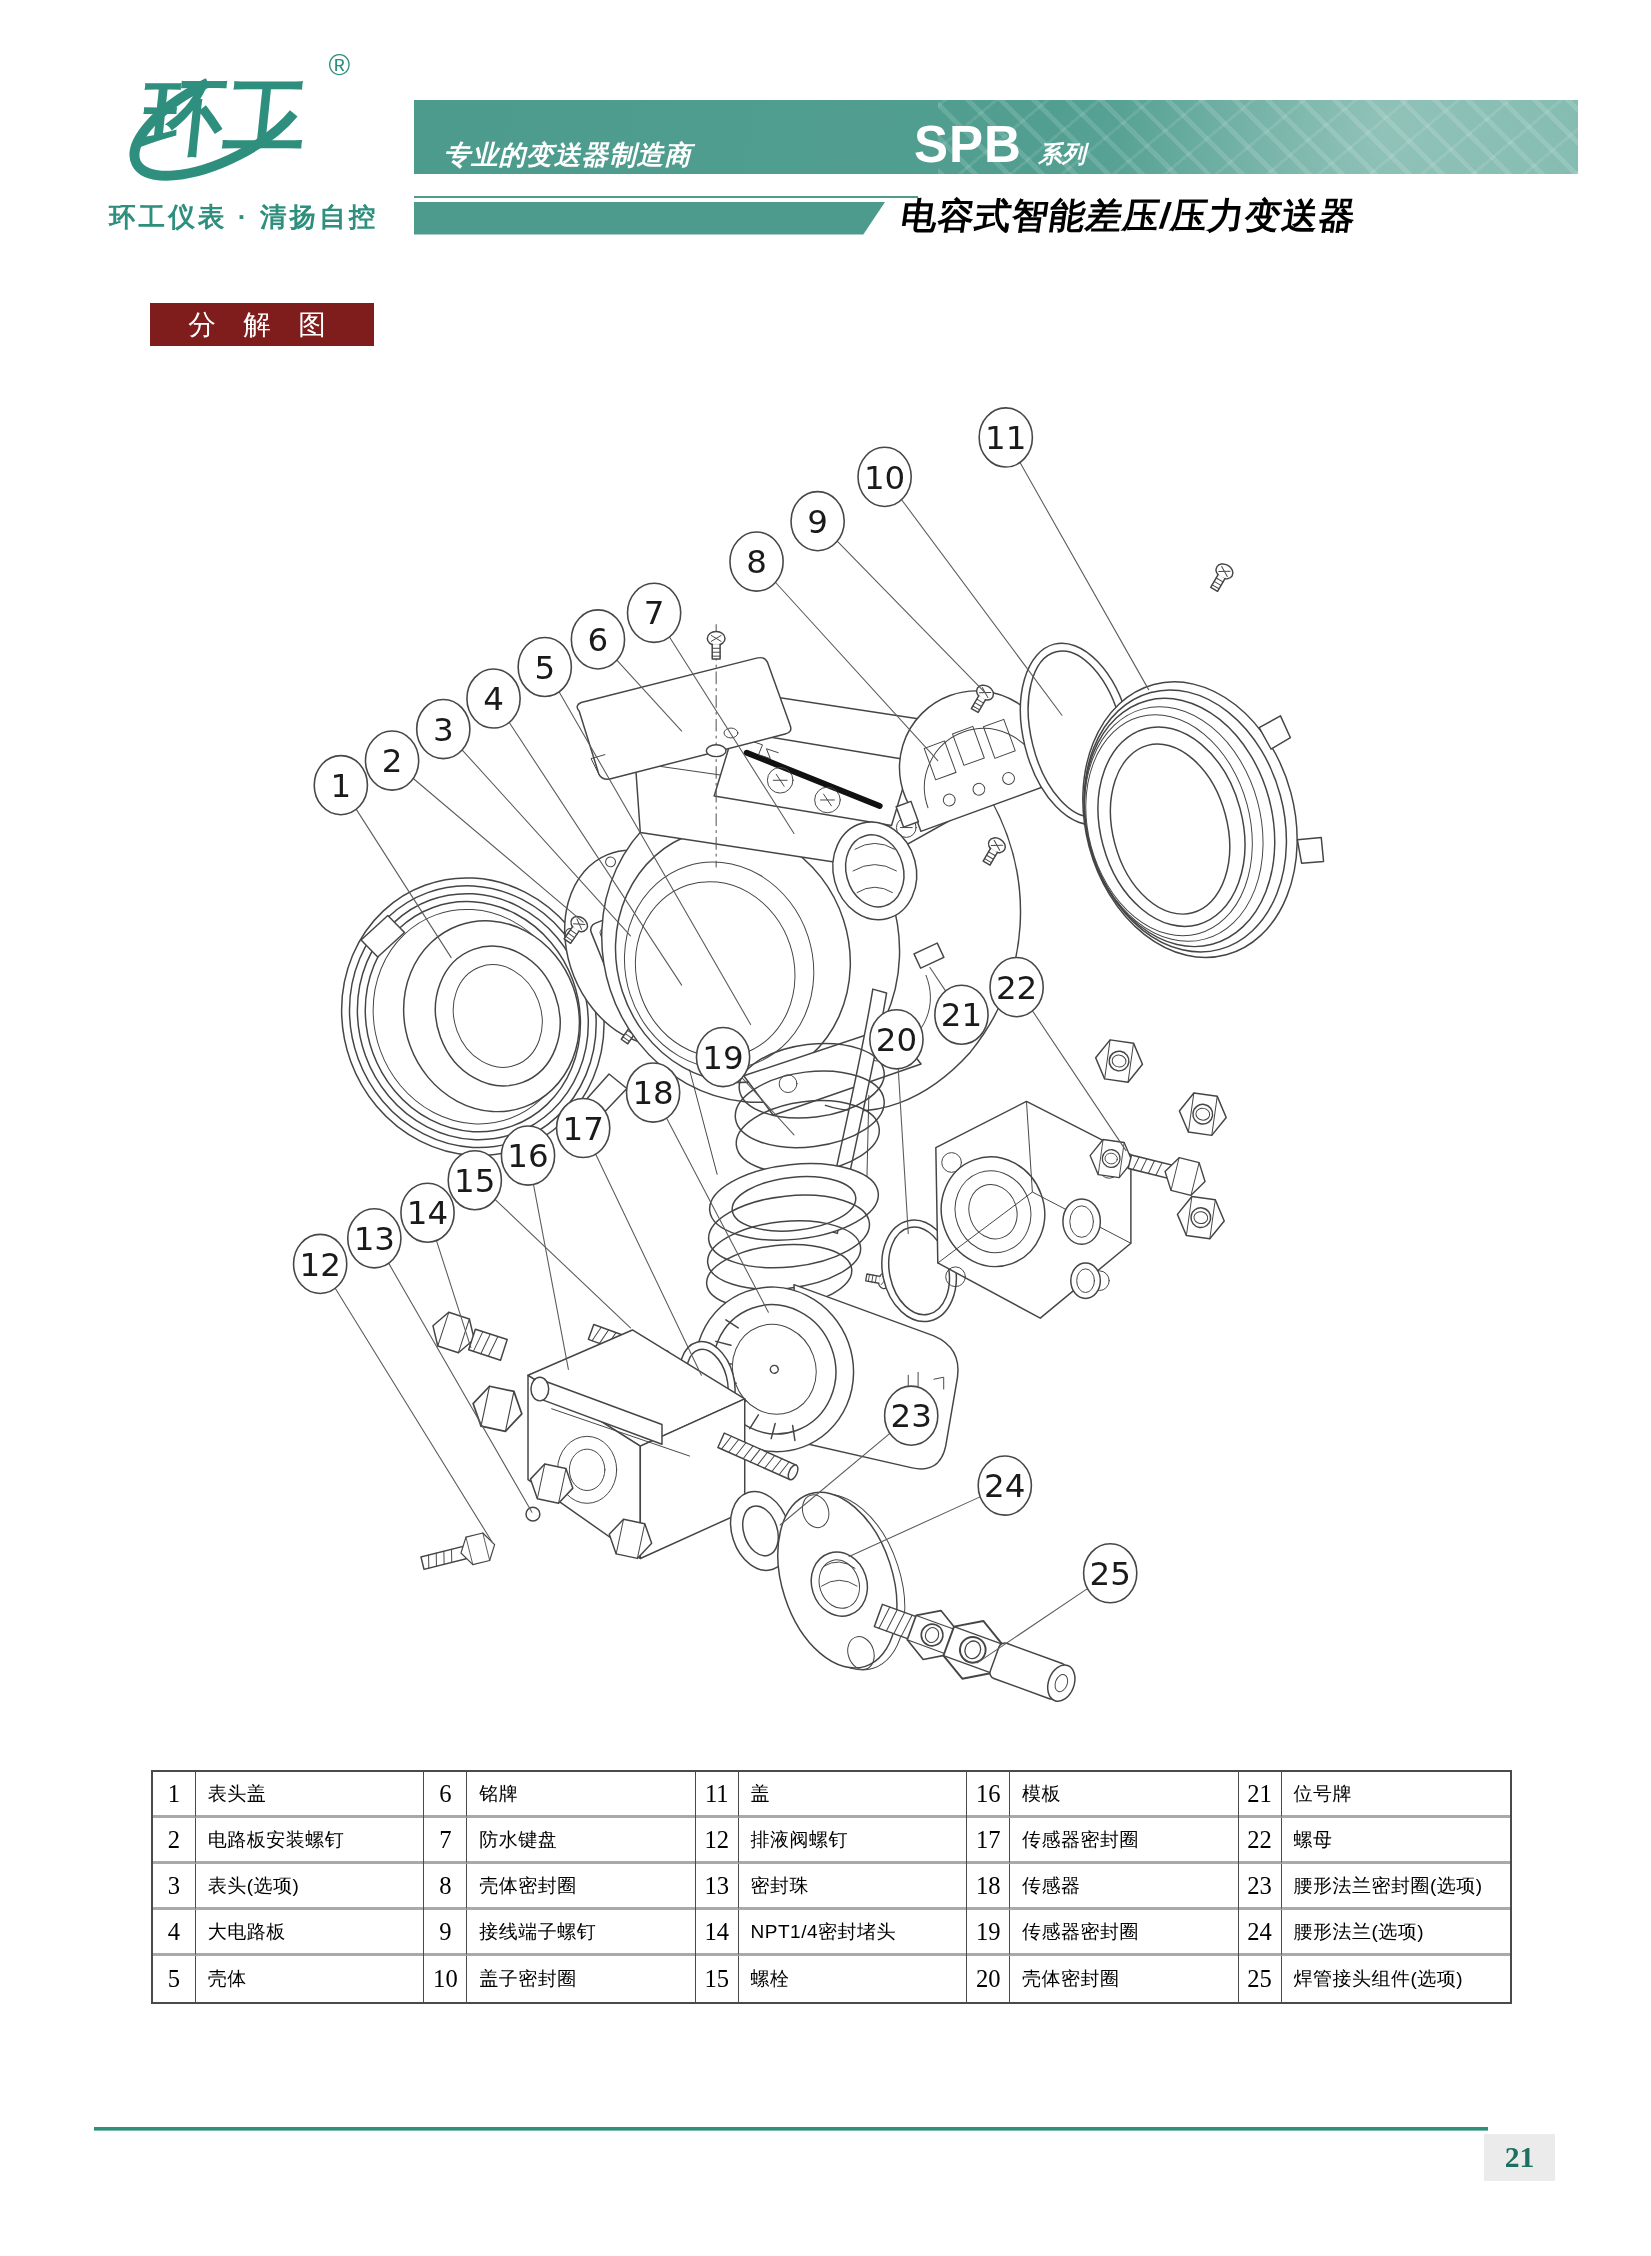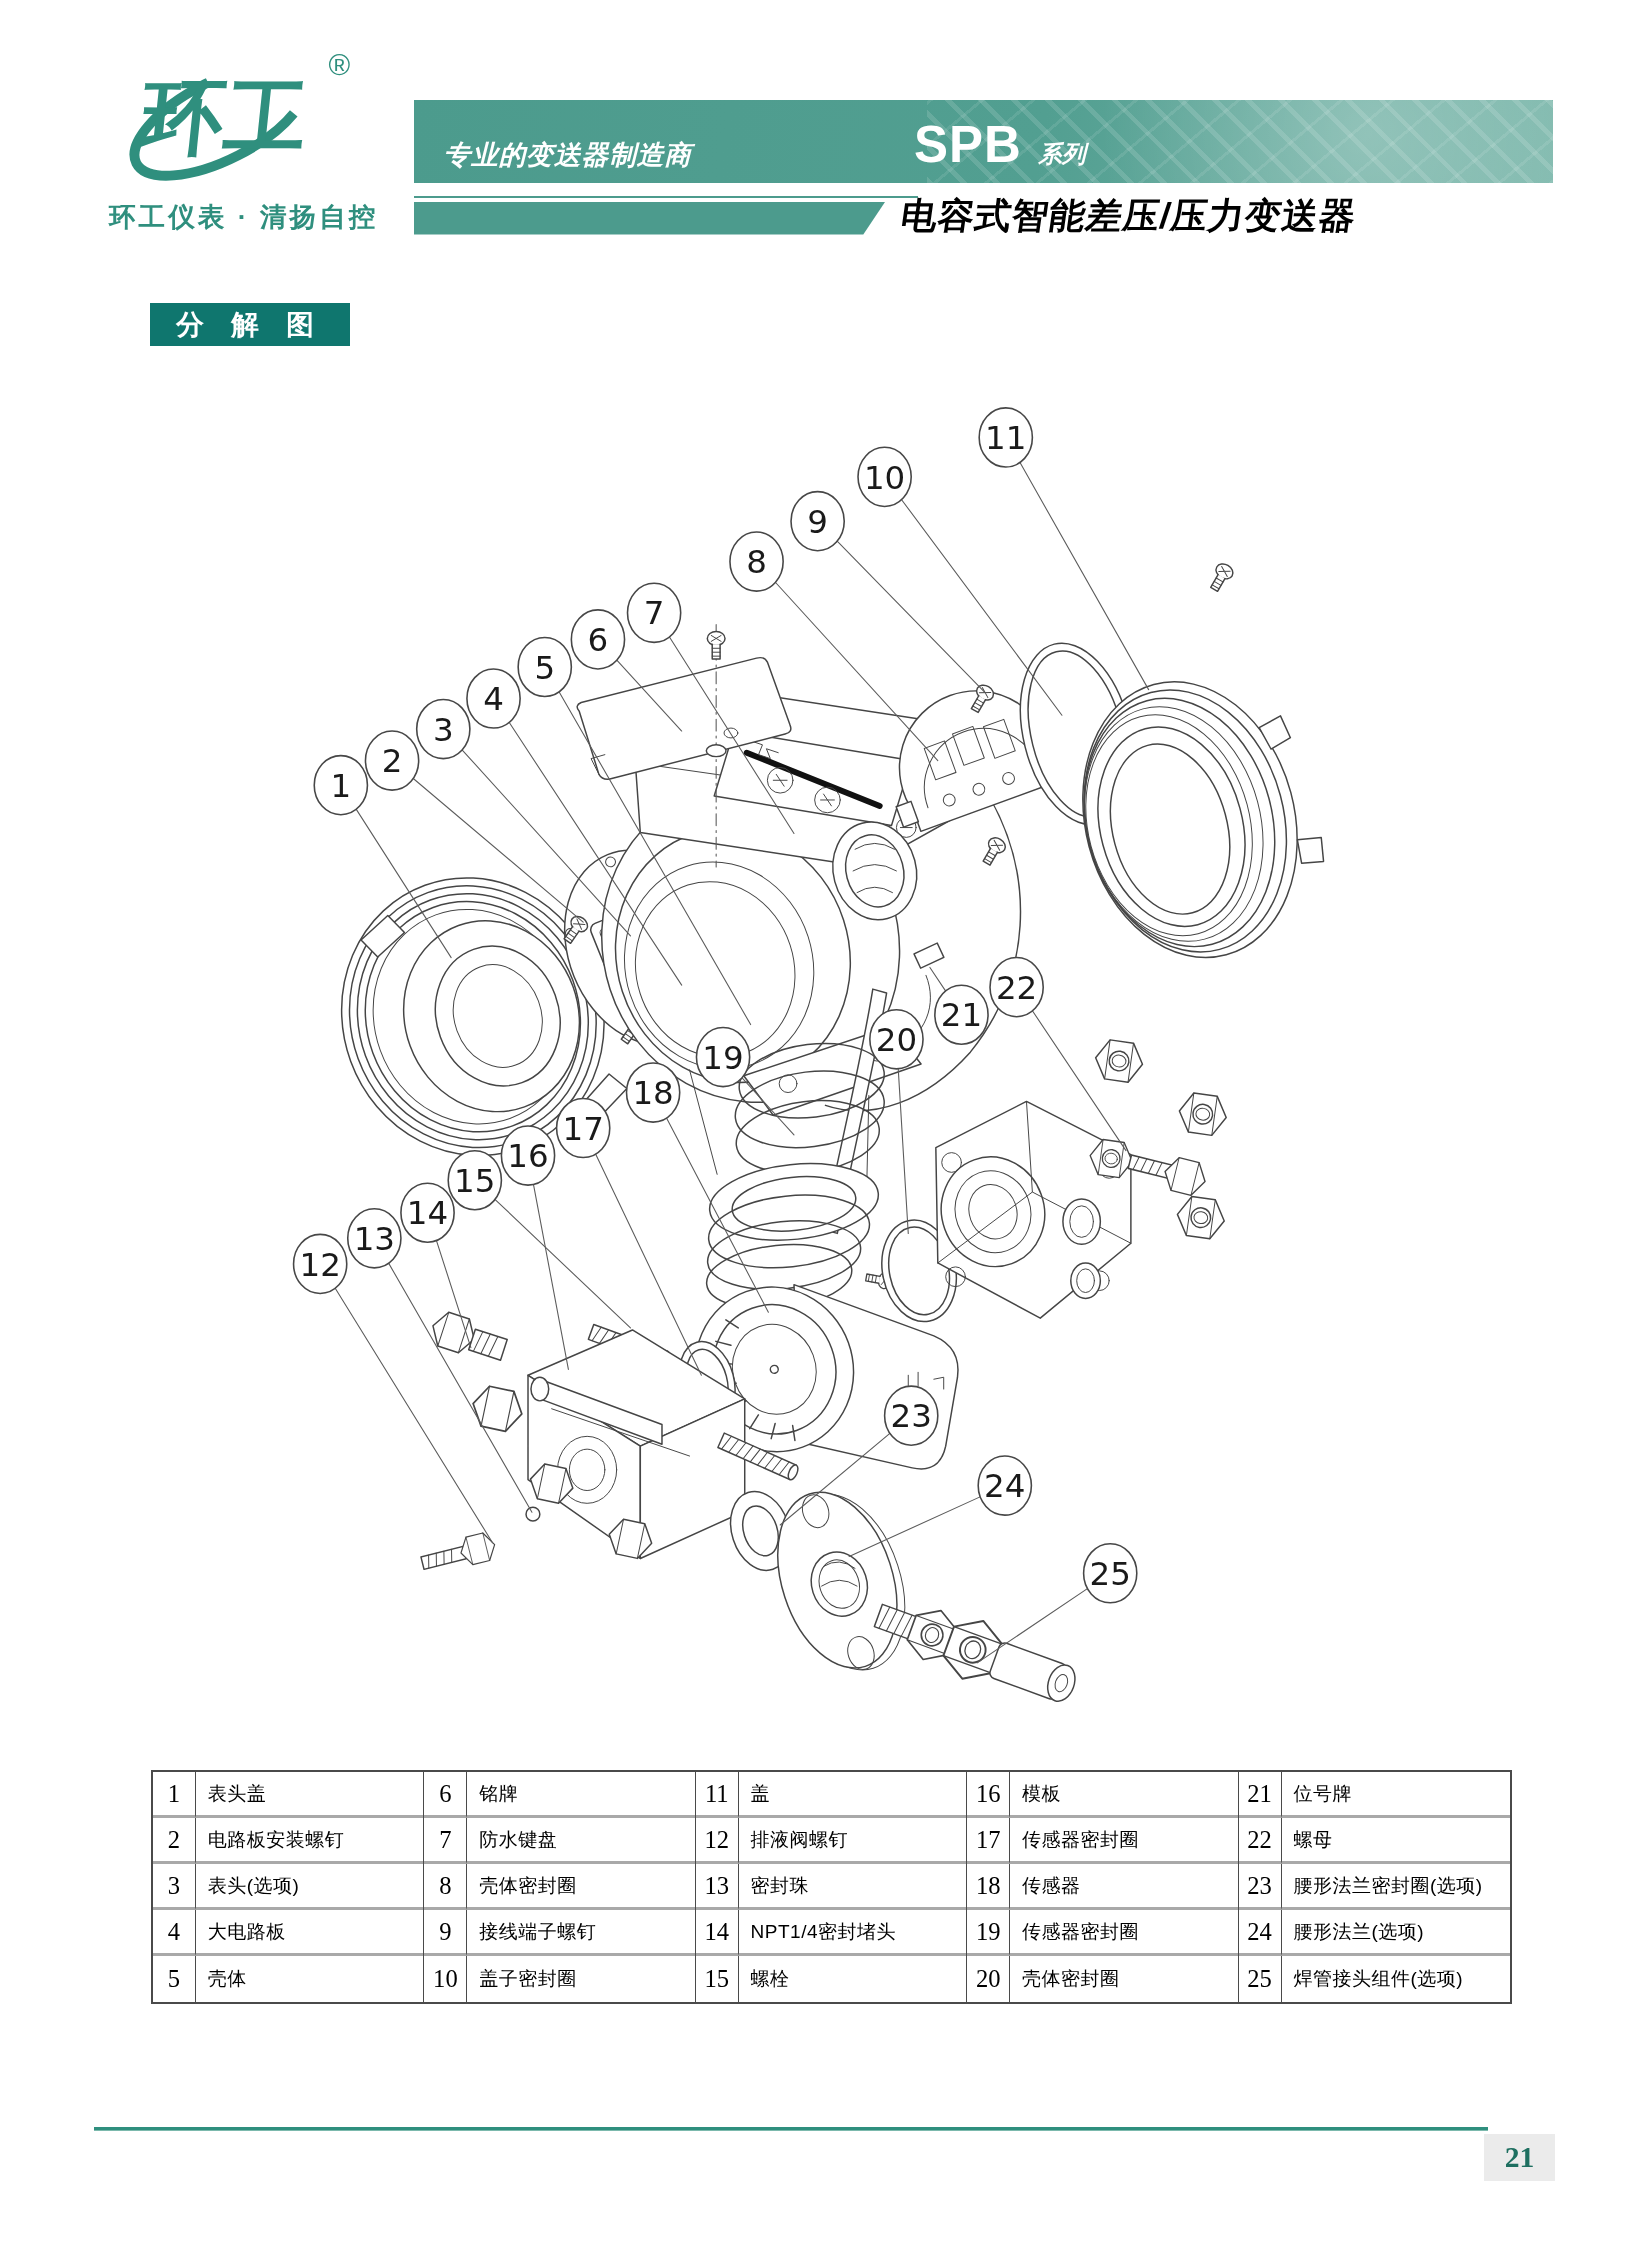--- a/index.html
+++ b/index.html
@@ -3,43 +3,43 @@
 <meta charset="utf-8">
 <style>
   html,body{margin:0;padding:0;background:#fff;}
   #page{position:relative;width:1652px;height:2257px;background:#fff;overflow:hidden;
         font-family:"Liberation Sans",sans-serif;}
 
   
   #logo{position:absolute;left:94px;top:29.6px;width:296px;height:167px;}
   #logo-caption{position:absolute;left:109px;top:199px;width:325px;
     color:#2f8f7e;font-size:26.6px;letter-spacing:3px;font-weight:bold;}
-  #banner{position:absolute;left:414px;top:100px;width:1139px;height:83px;
-    background:linear-gradient(100deg,#4c9b8d 0%,#529f91 55%,#7db8ac 100%);}
+  #banner{position:absolute;left:414px;top:100px;width:1139px;height:74px;
+    background:linear-gradient(100deg,#4c9b8d 0%,#529f91 55%,#7db8ac 100%);padding-left:25px;}
   #banner .circuit{position:absolute;right:0;top:0;width:55%;height:100%;
     background:
       repeating-linear-gradient(45deg,rgba(255,255,255,.13) 0 4.9px,rgba(255,255,255,0) 4.9px 23.6px),
       repeating-linear-gradient(-40deg,rgba(255,255,255,.09) 0 3px,rgba(255,255,255,0) 3px 33px),
       radial-gradient(circle at 70% 40%,rgba(255,255,255,.25),rgba(255,255,255,0) 60%);}
   #tagline{position:absolute;left:29.6px;top:37px;color:#fff;font-size:26.6px;
     font-style:italic;font-weight:bold;letter-spacing:1px;}
   #series-wrap{position:absolute;left:500px;top:14.8px;color:#fff;}
   #series{font-size:51px;font-weight:bold;font-family:"Liberation Sans",sans-serif;
     letter-spacing:1px;display:inline-block;}
   #series-suffix{font-size:23.6px;font-weight:bold;font-style:italic;display:inline-block;
     margin-left:12px;}
   #subbar-line{position:absolute;left:414px;top:196px;width:504px;height:2px;background:#4c9b8d;}
   #subbar{position:absolute;left:414px;top:202px;width:471px;height:32.5px;background:#4c9b8d;
     clip-path:polygon(0 0,100% 0,calc(100% - 21.7px) 100%,0 100%);}
   #doc-title{position:absolute;left:901px;top:192px;width:611px;color:#000;
     font-size:36px;font-weight:bold;transform:skewX(-8deg);letter-spacing:1px;}
 
   
-  #section-label{position:absolute;left:150px;top:303px;width:200px;height:43px;
-    background:#0f766e;color:#fff;font-size:27.6px;font-weight:bold;
+  #section-label{position:absolute;left:150px;top:303px;width:224px;height:43px;
+    background:#7f1d1d;color:#fff;font-size:27.6px;font-weight:normal;
     display:flex;align-items:center;justify-content:center;letter-spacing:9.9px;}
 
   
   #diagram{position:absolute;left:0;top:0;width:1652px;height:2257px;}
   #diagram path,#diagram ellipse,#diagram circle,#diagram rect,#diagram line,#diagram polyline,#diagram polygon
     {fill:none;stroke:#454545;stroke-width:1.5;stroke-linecap:round;stroke-linejoin:round;}
   #diagram .w{fill:#ffffff;}
   #diagram .thin{stroke-width:1;}
   #diagram .lead{stroke:#5c5c5c;stroke-width:1.1;}
   #diagram .callout{fill:#fff;stroke:#474747;stroke-width:1.6;}

